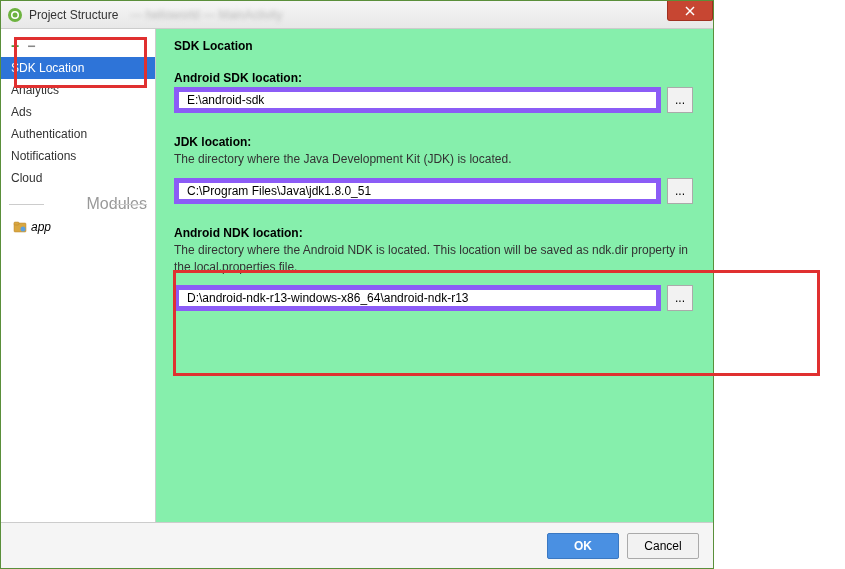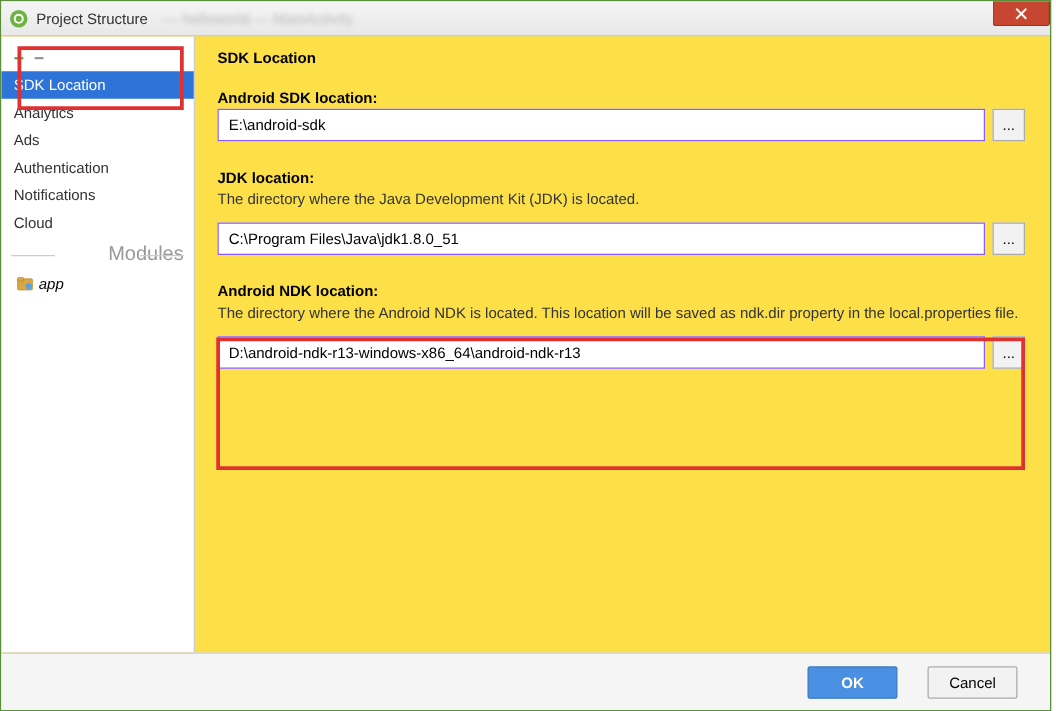--- a/index.html
+++ b/index.html
@@ -6,24 +6,24 @@
   body {
     font-family: "Segoe UI", Tahoma, sans-serif;
     font-size: 12px;
     background: #fff;
     width: 845px;
     height: 569px;
     overflow: hidden;
     position: relative;
   }
   .window {
-    width: 841px;
+    width: 714px;
     height: 569px;
     border: 1px solid #5a8f3a;
-    background: #fde047;
+    background: #86efac;
     display: flex;
     flex-direction: column;
   }
   .titlebar {
     height: 28px;
     background: linear-gradient(#f5f5f5, #e8e8e8);
     border-bottom: 1px solid #ccc;
     display: flex;
     align-items: center;
     padding-left: 6px;
@@ -158,21 +158,21 @@
   }
   .input-row {
     display: flex;
     gap: 6px;
     align-items: center;
     margin-bottom: 22px;
   }
   .path-input {
     flex: 1;
     height: 26px;
-    border: 1px solid #8b5cf6;
+    border: 5px solid #8b5cf6;
     padding: 0 8px;
     font-size: 12px;
     font-family: inherit;
   }
   .browse-btn {
     width: 26px; height: 26px;
     border: 1px solid #aaa;
     background: #f2f2f2;
     cursor: pointer;
     font-size: 12px;
@@ -197,22 +197,22 @@
     width: 647px;
     height: 106px;
     z-index: 10;
   }
   .footer {
     height: 46px;
     border-top: 1px solid #ccc;
     display: flex;
     align-items: center;
     justify-content: flex-end;
-    padding-right: 26px;
-    gap: 24px;
+    padding-right: 14px;
+    gap: 8px;
     background: #f5f5f5;
   }
   .footer-btn {
     min-width: 72px;
     height: 26px;
     border: 1px solid #aaa;
     background: #f2f2f2;
     font-size: 12px;
     cursor: pointer;
     border-radius: 2px;

